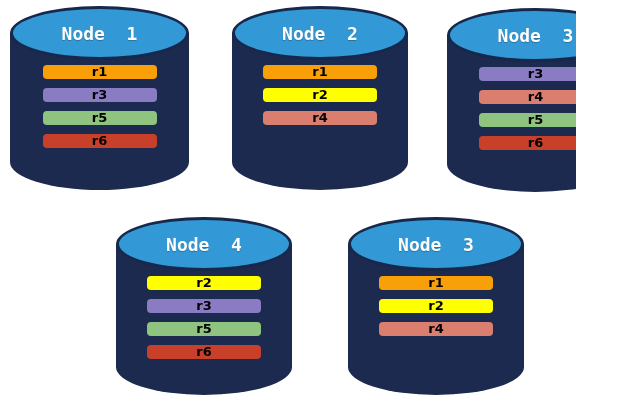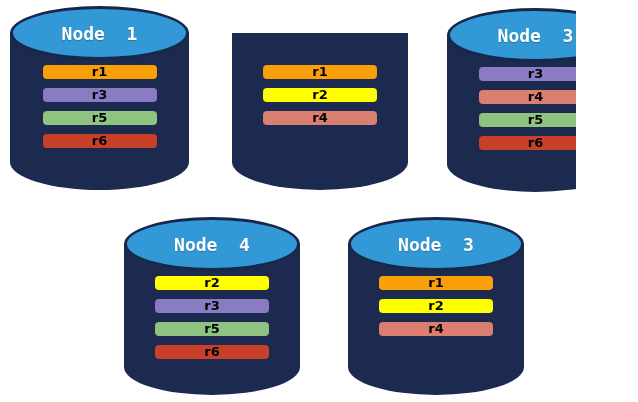--- a/index.html
+++ b/index.html
@@ -13,21 +13,21 @@
     width: 576px;
     height: 402px;
     background: var(--canvas-bg, #FFFFFF);
     overflow: hidden;
   }
   .cyl { position: absolute; }
   
   .n1 { left: 10px;  top: 6px;   width: 179px; height: 184px; }
   .n2 { left: 232px; top: 6px;   width: 176px; height: 184px; }
   .n3 { left: 447px; top: 8px;   width: 177px; height: 184px; }
-  .n4 { left: 124px; top: 217px; width: 176px; height: 178px; }
+  .n4 { left: 116px; top: 217px; width: 176px; height: 178px; }
   .n5 { left: 348px; top: 217px; width: 176px; height: 178px; }
 
   .cyl-body {
     position: absolute;
     left: 0; right: 0;
     top: 27px; bottom: 0;
     background: var(--cyl-body, #1B2A4E);
     border-radius: 0 0 50% 50% / 0 0 28px 28px;
     z-index: 1;
   }
@@ -88,20 +88,23 @@
     <div class="bars">
       <div class="bar" style="background: rgb(249, 160, 8);">r1</div>
       <div class="bar" style="background: rgb(138, 124, 194);">r3</div>
       <div class="bar" style="background: rgb(143, 195, 128);">r5</div>
       <div class="bar" style="background: rgb(200, 64, 42);">r6</div>
     </div>
   </div>
 
   <div class="cyl n2">
     <div class="cyl-body"></div>
+    <div class="cyl-top">
+      <span class="node-label">Node  2</span>
+    </div>
     <div class="bars">
       <div class="bar" style="background: rgb(249, 160, 8);">r1</div>
       <div class="bar" style="background: rgb(255, 255, 0);">r2</div>
       <div class="bar" style="background: rgb(218, 127, 111);">r4</div>
     </div>
   </div>
 
   <div class="cyl n3">
     <div class="cyl-body"></div>
     <div class="cyl-top">

